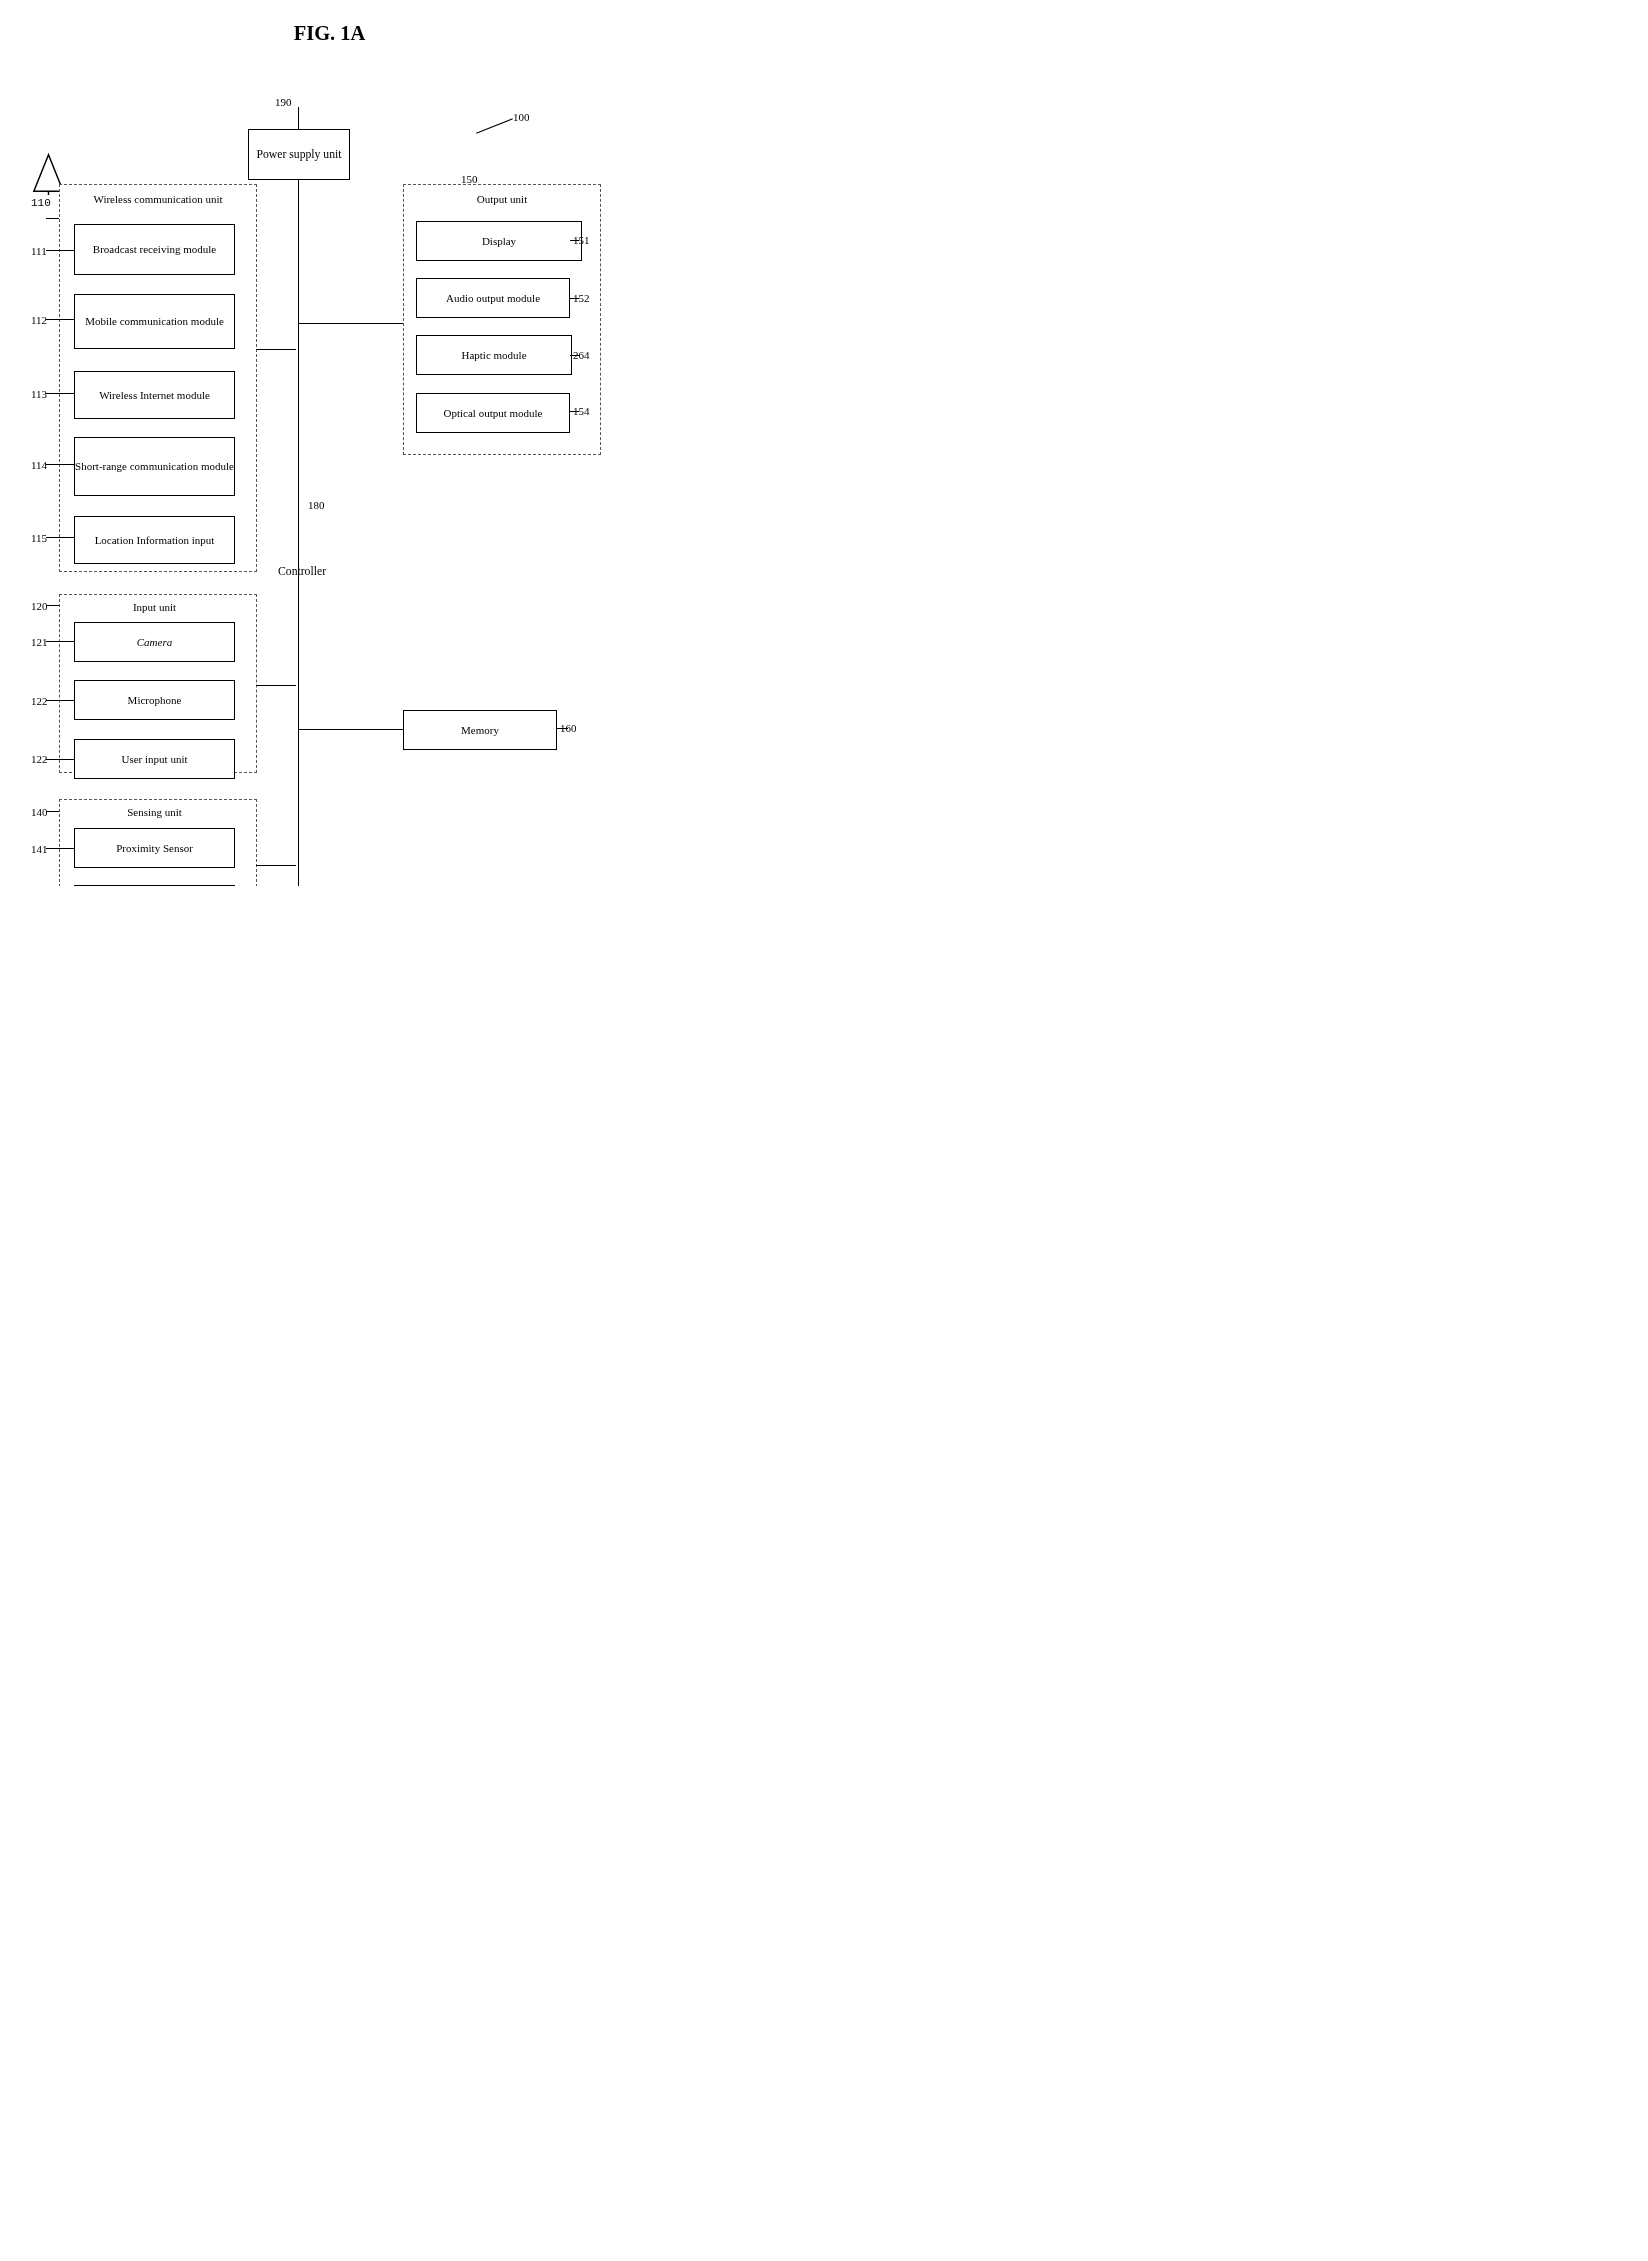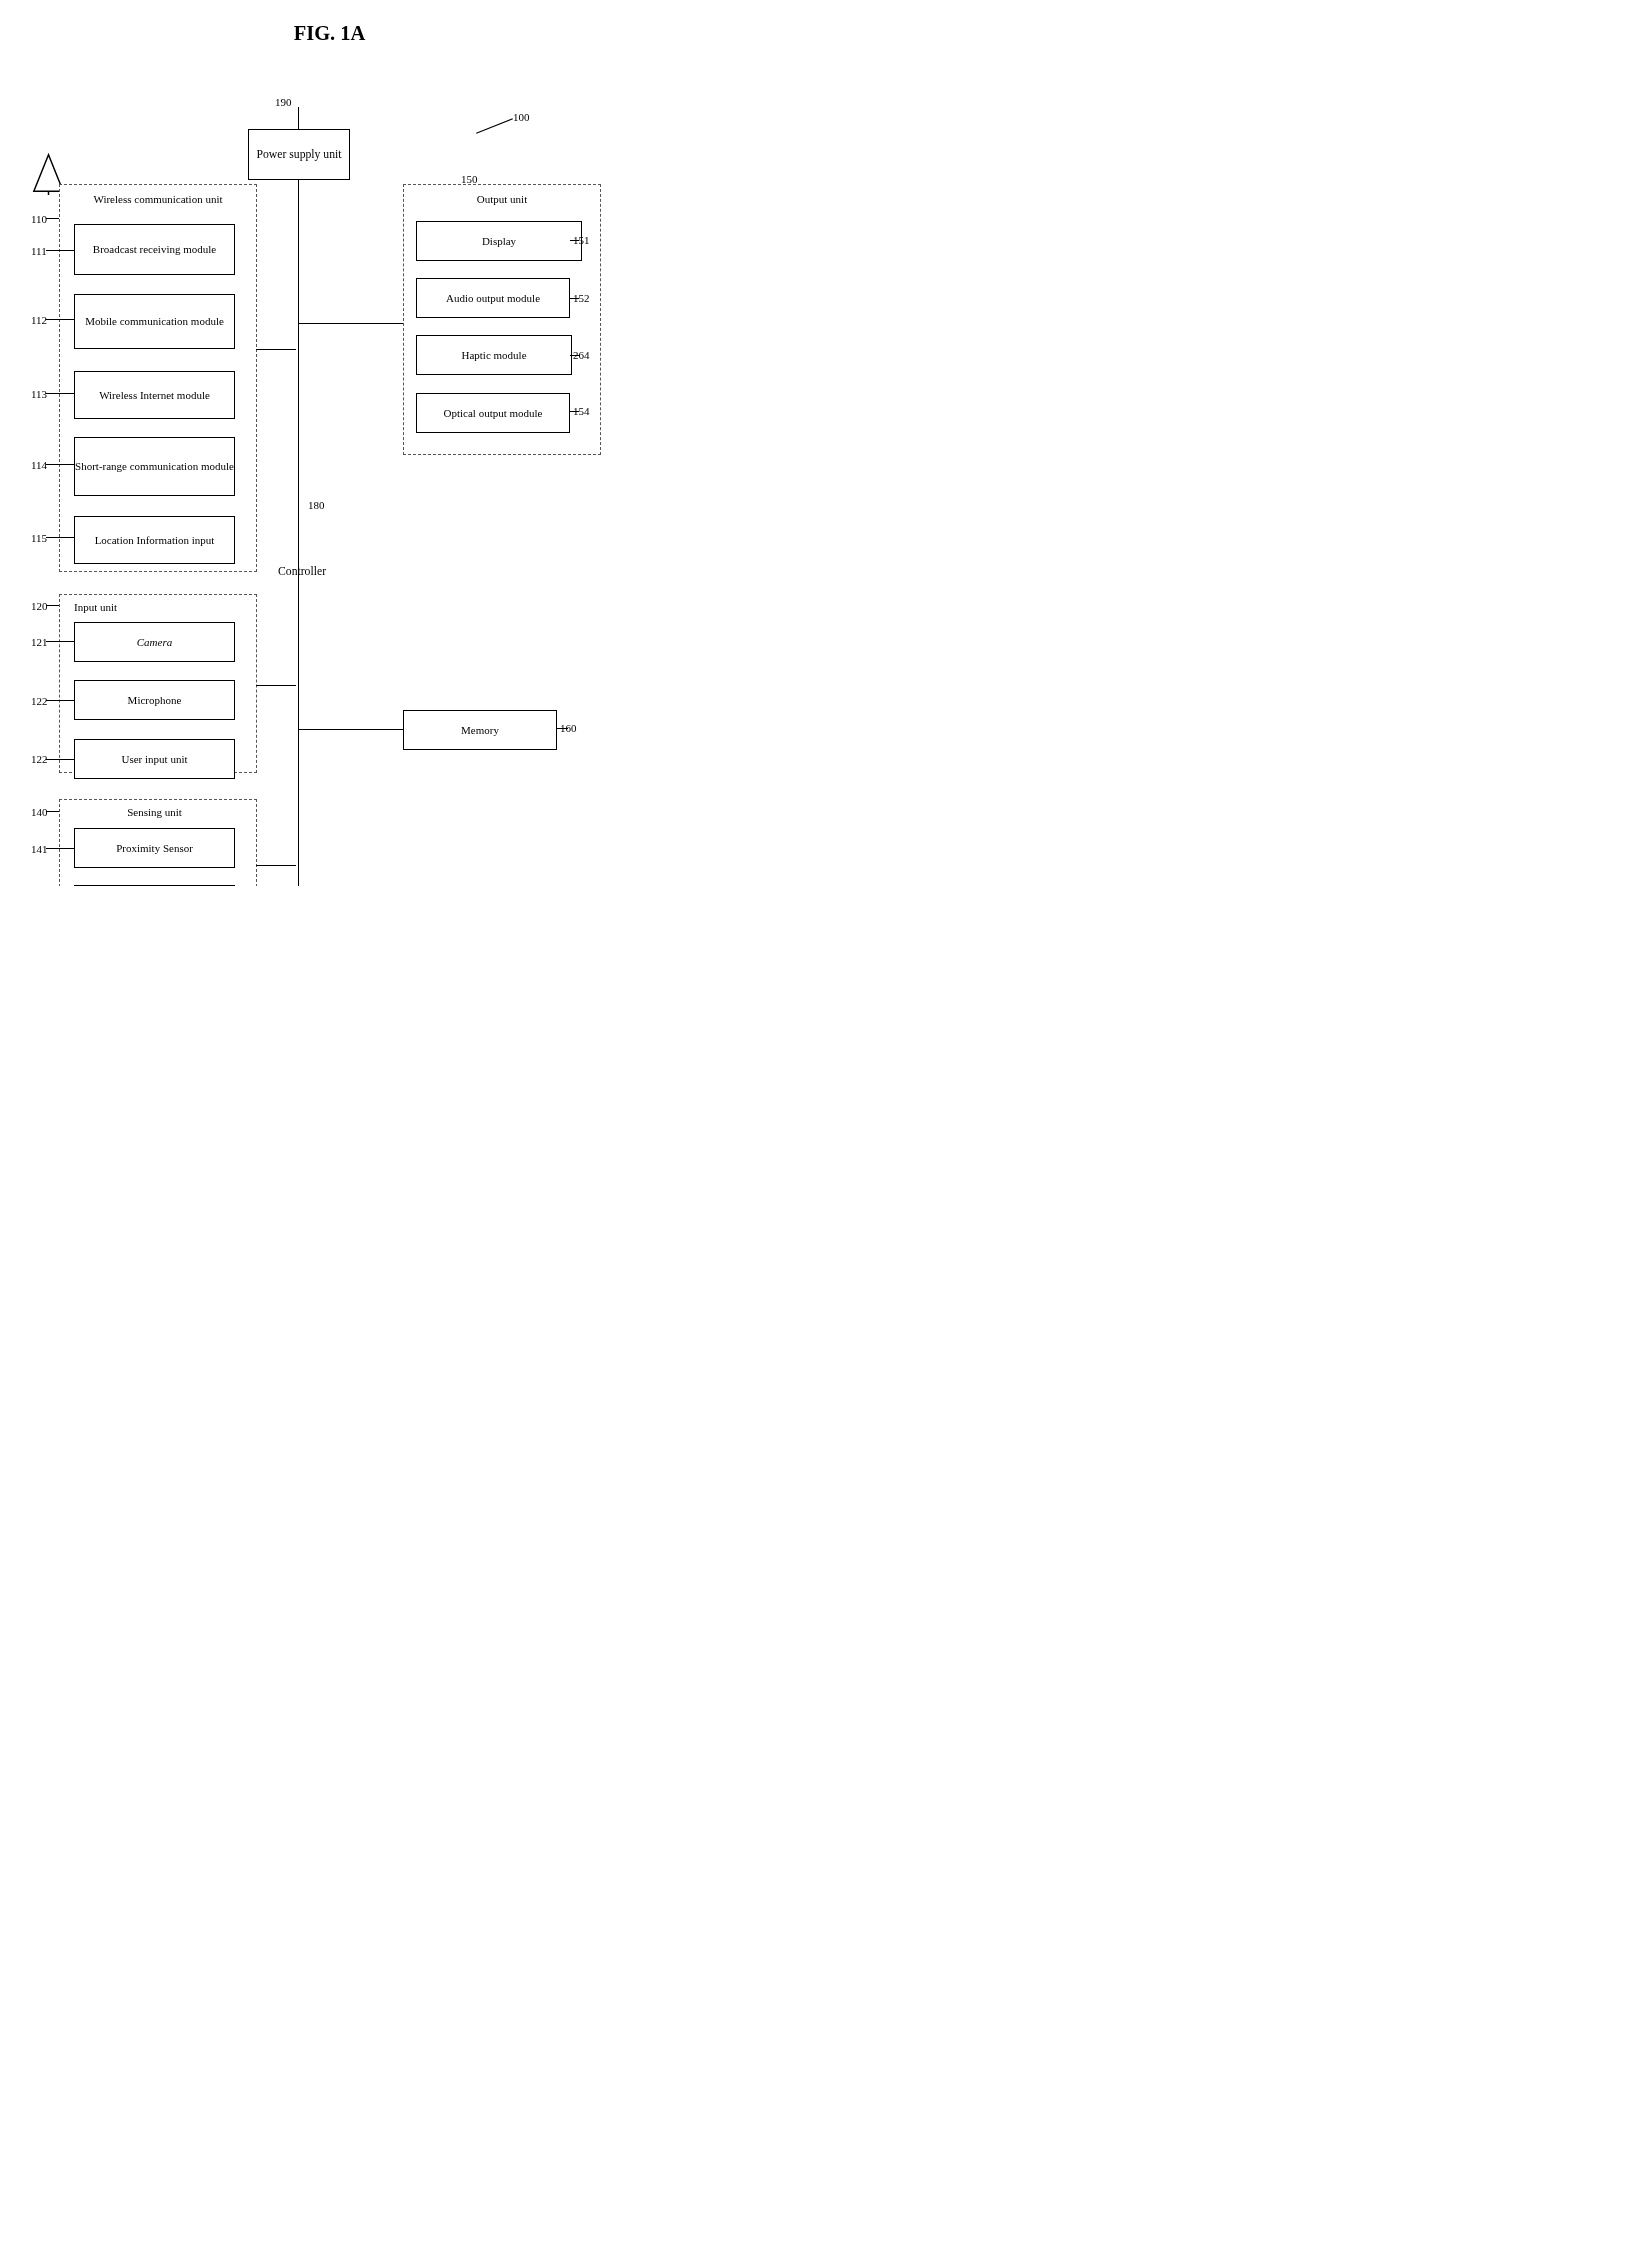--- a/index.html
+++ b/index.html
@@ -90,21 +90,21 @@
 
   <svg style="position:absolute; left:454px; top:48px;" width="51" height="22" viewBox="0 0 70 30">
     <line x1="60" y1="5" x2="10" y2="25" stroke="#000" stroke-width="1.5"></line>
   </svg>
 
   <div class="box-dashed" style="left:44px; top:117px; width:198px; height:388px;"></div>
 
   <div style="position:absolute; left:55px; top:126px; font-size:11px; text-align:center; width:176px;">Wireless
 communication unit</div>
 
-  <div class="label" style="left:16px; top:146px;">110</div>
+  <div class="label" style="left:16px; top:130px;font-family:Liberation Mono, monospace;">110</div>
   <div class="line-h" style="left:31px; top:151px; width:13px;"></div>
 
   <div class="box" style="left:59px; top:157px; width:161px; height:51px;">
     <span>Broadcast
 receiving module</span>
   </div>
   <div class="label" style="left:16px; top:178px;">111</div>
   <div class="line-h" style="left:31px; top:183px; width:28px;"></div>
 
   <div class="box" style="left:59px; top:227px; width:161px; height:55px;">
@@ -133,21 +133,21 @@
   <div class="box" style="left:59px; top:449px; width:161px; height:48px;">
     <span>Location
 Information input</span>
   </div>
   <div class="label" style="left:16px; top:465px;">115</div>
   <div class="line-h" style="left:31px; top:470px; width:28px;"></div>
 
   <div class="line-h" style="left:241px; top:282px; width:40px;"></div>
 
   <div class="box-dashed" style="left:44px; top:527px; width:198px; height:179px;"></div>
-  <div style="position:absolute; left:59px; top:534px; font-size:11px; width:161px; ">Input unit</div>
+  <div style="position:absolute; left:59px; top:534px; font-size:11px; width:161px; text-align:center;">Input unit</div>
 
   <div class="label" style="left:16px; top:533px;">120</div>
   <div class="line-h" style="left:31px; top:538px; width:13px;"></div>
 
   <div class="box" style="left:59px; top:555px; width:161px; height:40px;font-style:italic;">
     <span>Camera</span>
   </div>
   <div class="label" style="left:16px; top:569px;">121</div>
   <div class="line-h" style="left:31px; top:574px; width:28px;"></div>
 

